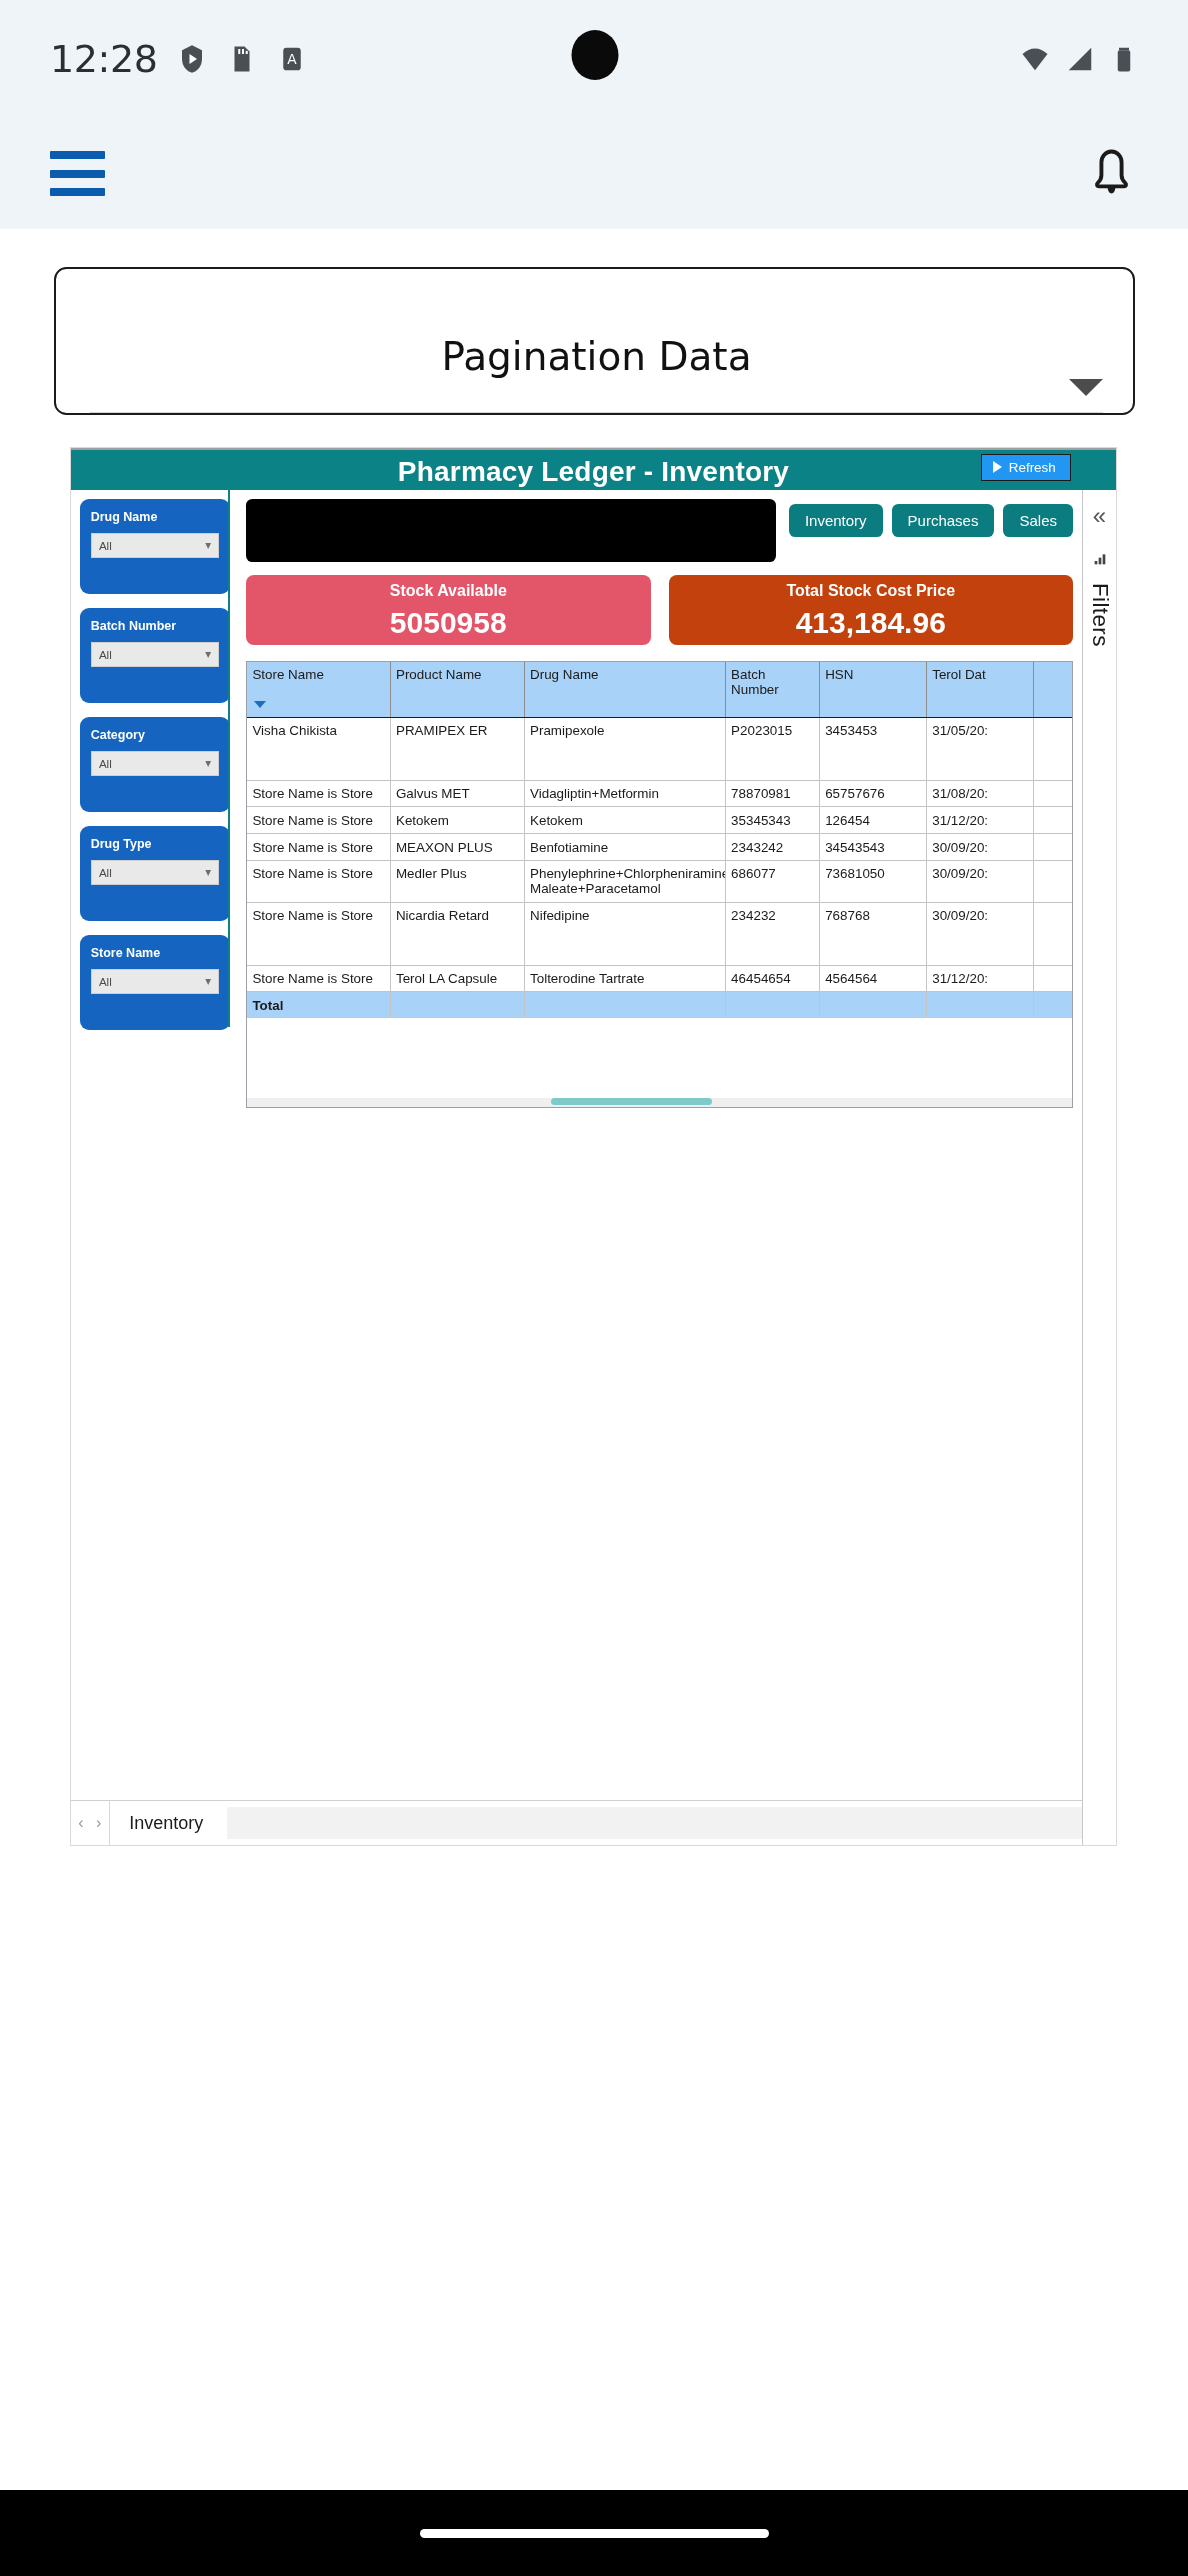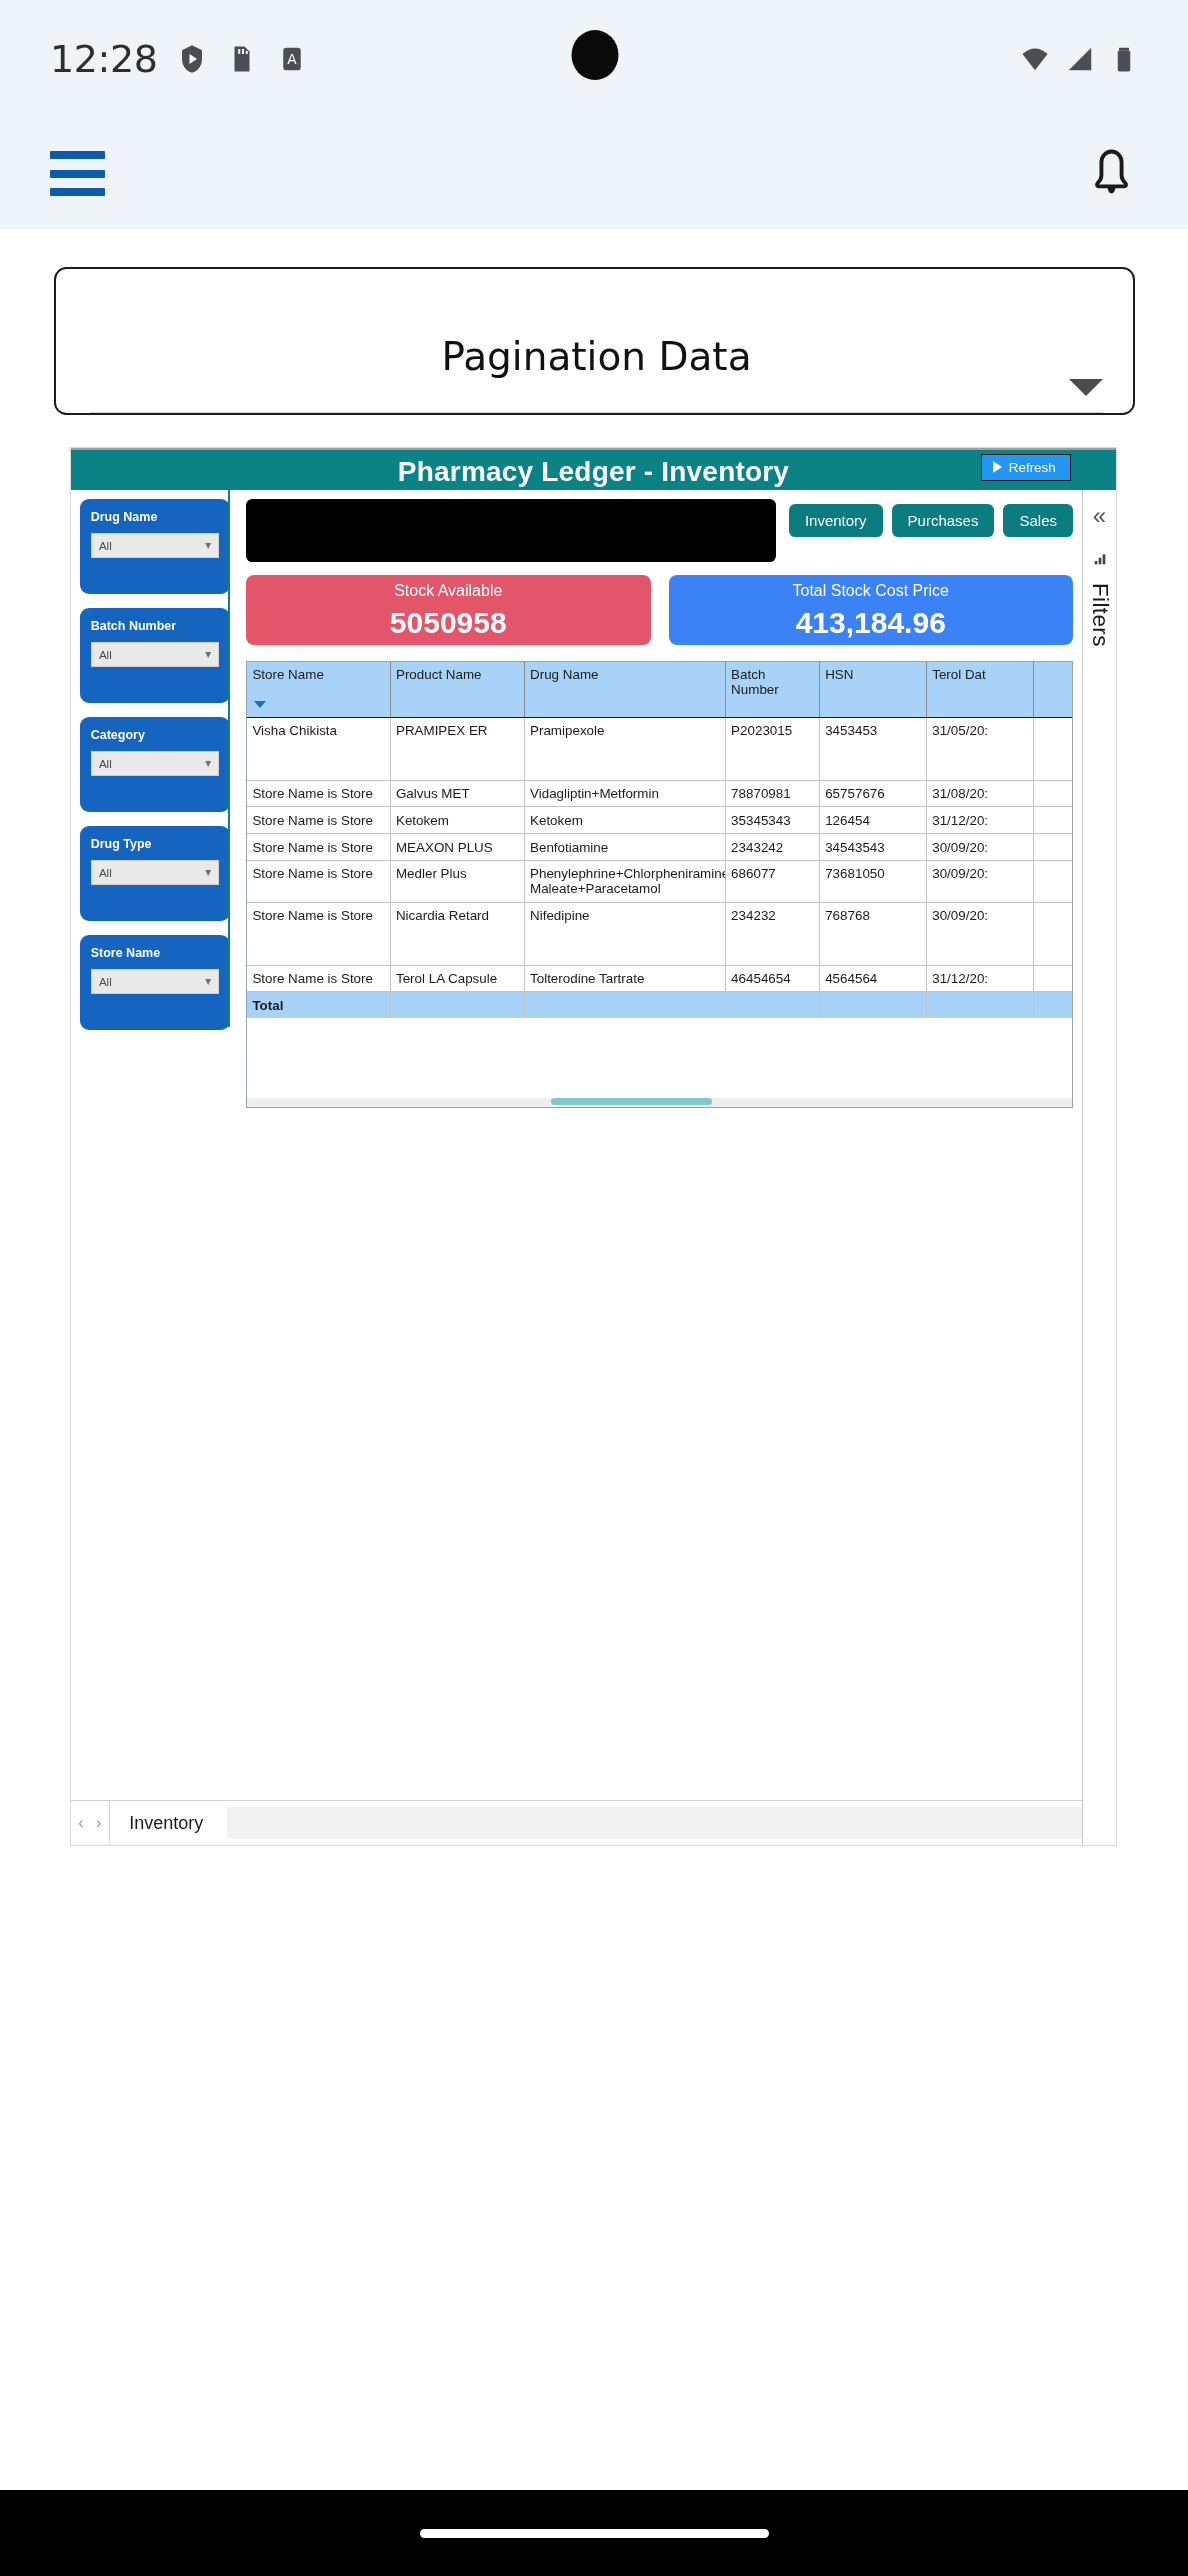--- a/index.html
+++ b/index.html
@@ -255,24 +255,24 @@
   .kpi {
     flex: 1;
     border-radius: 8px;
     height: 70px;
     display: flex;
     flex-direction: column;
     align-items: center;
     justify-content: center;
     color: #ffffff;
   }
-  .kpi-title { font-size: 16px; font-weight: normal; margin-bottom: 8px; }
+  .kpi-title { font-size: 16px; font-weight: bold; margin-bottom: 8px; }
   .kpi-value { font-size: 30px; font-weight: bold; line-height: 1; }
   .kpi.red { background: #e35569; }
-  .kpi.pink { background: #3b82f6; }
+  .kpi.pink { background: #c2410c; }
   .kpi.blue { background: #90caf0; }
 
   
   .tbl-wrap {
     margin-top: 16px;
     border: 0.9px solid #9aa0a6;
     position: relative;
     overflow: hidden;
     height: 447px;
     background: #ffffff;

